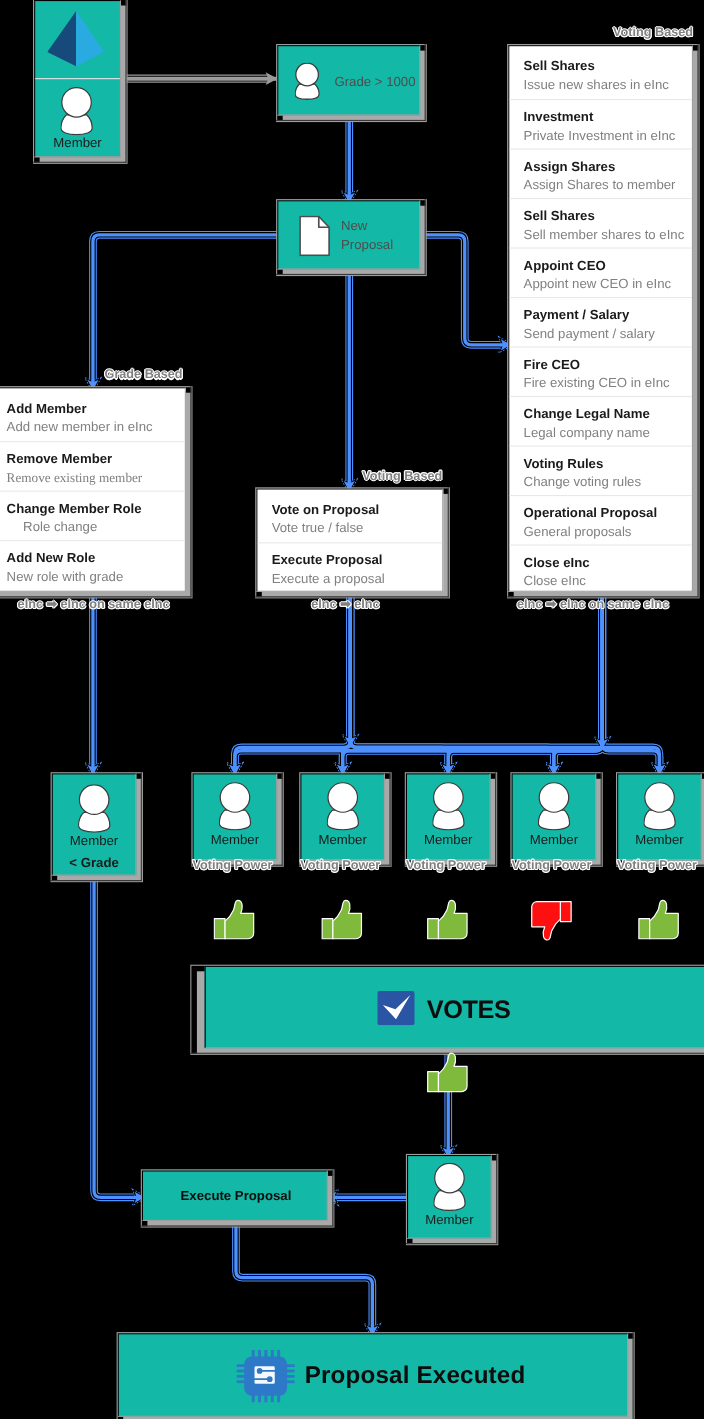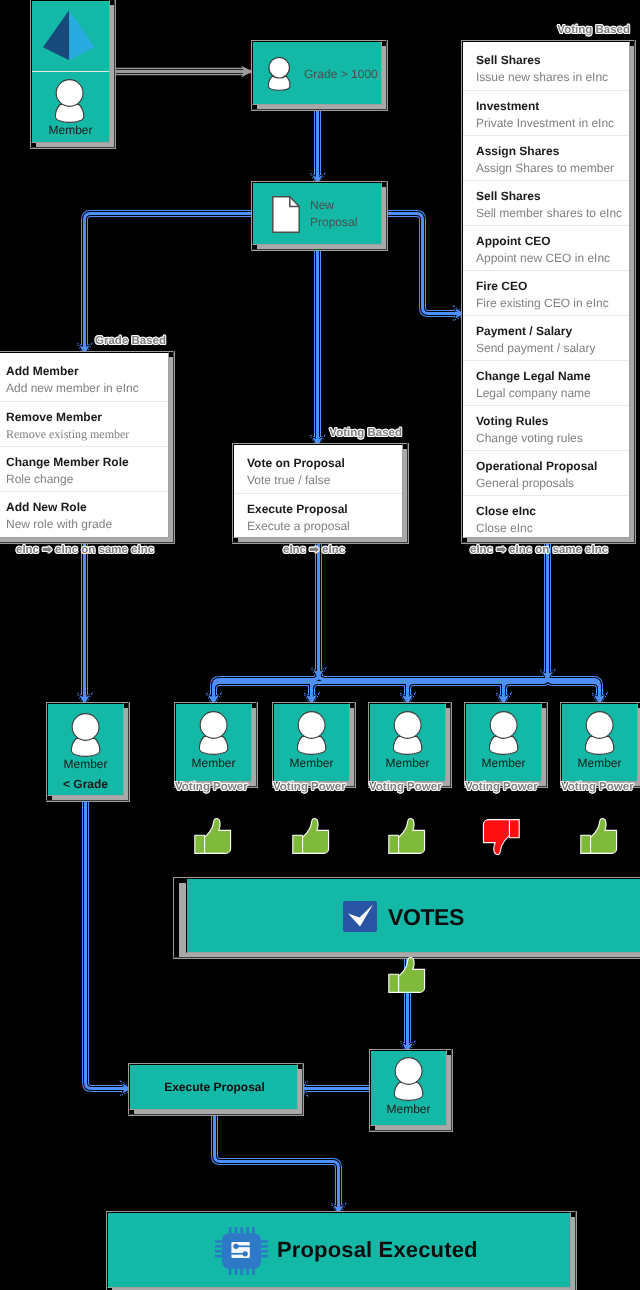--- a/index.html
+++ b/index.html
@@ -250,21 +250,21 @@
   <div class="lrow" style="height:48px;">
     <div class="ltitle" style="top:13px;">Add Member</div>
     <div class="ldesc" style="top:30px;">Add new member in eInc</div>
   </div>
   <div class="lrow" style="height:45px;">
     <div class="ltitle" style="top:10px;">Remove Member</div>
     <div class="ldesc" style="top:27px;font-family:Liberation Serif, serif;">Remove existing member</div>
   </div>
   <div class="lrow" style="height:45px;">
     <div class="ltitle" style="top:10px;">Change Member Role</div>
-    <div class="ldesc" style="top:27px;">Role change</div>
+    <div class="ldesc" style="top:27px;margin-left:15px;">Role change</div>
   </div>
   <div class="lrow" style="height:46px;">
     <div class="ltitle" style="top:10px;">Add New Role</div>
     <div class="ldesc" style="top:27px;">New role with grade</div>
   </div>
 </div>
 <div class="frame" style="left:-9px;top:351px;width:184px;height:193px;"></div>
 <div class="frame2" style="left:-9px;top:351px;width:183px;height:192px;"></div>
 <div class="olabel" style="right:474px;top:336px;">Grade Based</div>
 <div class="olabel" style="left:16px;top:545px;">eInc ➡ eInc on same eInc</div>
@@ -301,26 +301,26 @@
   </div>
   <div class="lrow" style="height:45px;">
     <div class="ltitle" style="top:10px;">Sell Shares</div>
     <div class="ldesc" style="top:27px;">Sell member shares to eInc</div>
   </div>
   <div class="lrow" style="height:45px;">
     <div class="ltitle" style="top:10px;">Appoint CEO</div>
     <div class="ldesc" style="top:27px;">Appoint new CEO in eInc</div>
   </div>
   <div class="lrow" style="height:45px;">
+    <div class="ltitle" style="top:10px;">Payment / Salary</div>
+    <div class="ldesc" style="top:27px;">Send payment / salary</div>
+  </div>
+  <div class="lrow" style="height:45px;">
     <div class="ltitle" style="top:10px;">Fire CEO</div>
     <div class="ldesc" style="top:27px;">Fire existing CEO in eInc</div>
-  </div>
-  <div class="lrow" style="height:45px;">
-    <div class="ltitle" style="top:10px;">Payment / Salary</div>
-    <div class="ldesc" style="top:27px;">Send payment / salary</div>
   </div>
   <div class="lrow" style="height:45px;text-align:center;">
     <div class="ltitle" style="top:10px;">Change Legal Name</div>
     <div class="ldesc" style="top:27px;">Legal company name</div>
   </div>
   <div class="lrow" style="height:45px;">
     <div class="ltitle" style="top:10px;">Voting Rules</div>
     <div class="ldesc" style="top:27px;">Change voting rules</div>
   </div>
   <div class="lrow" style="height:45px;text-align:right;">

